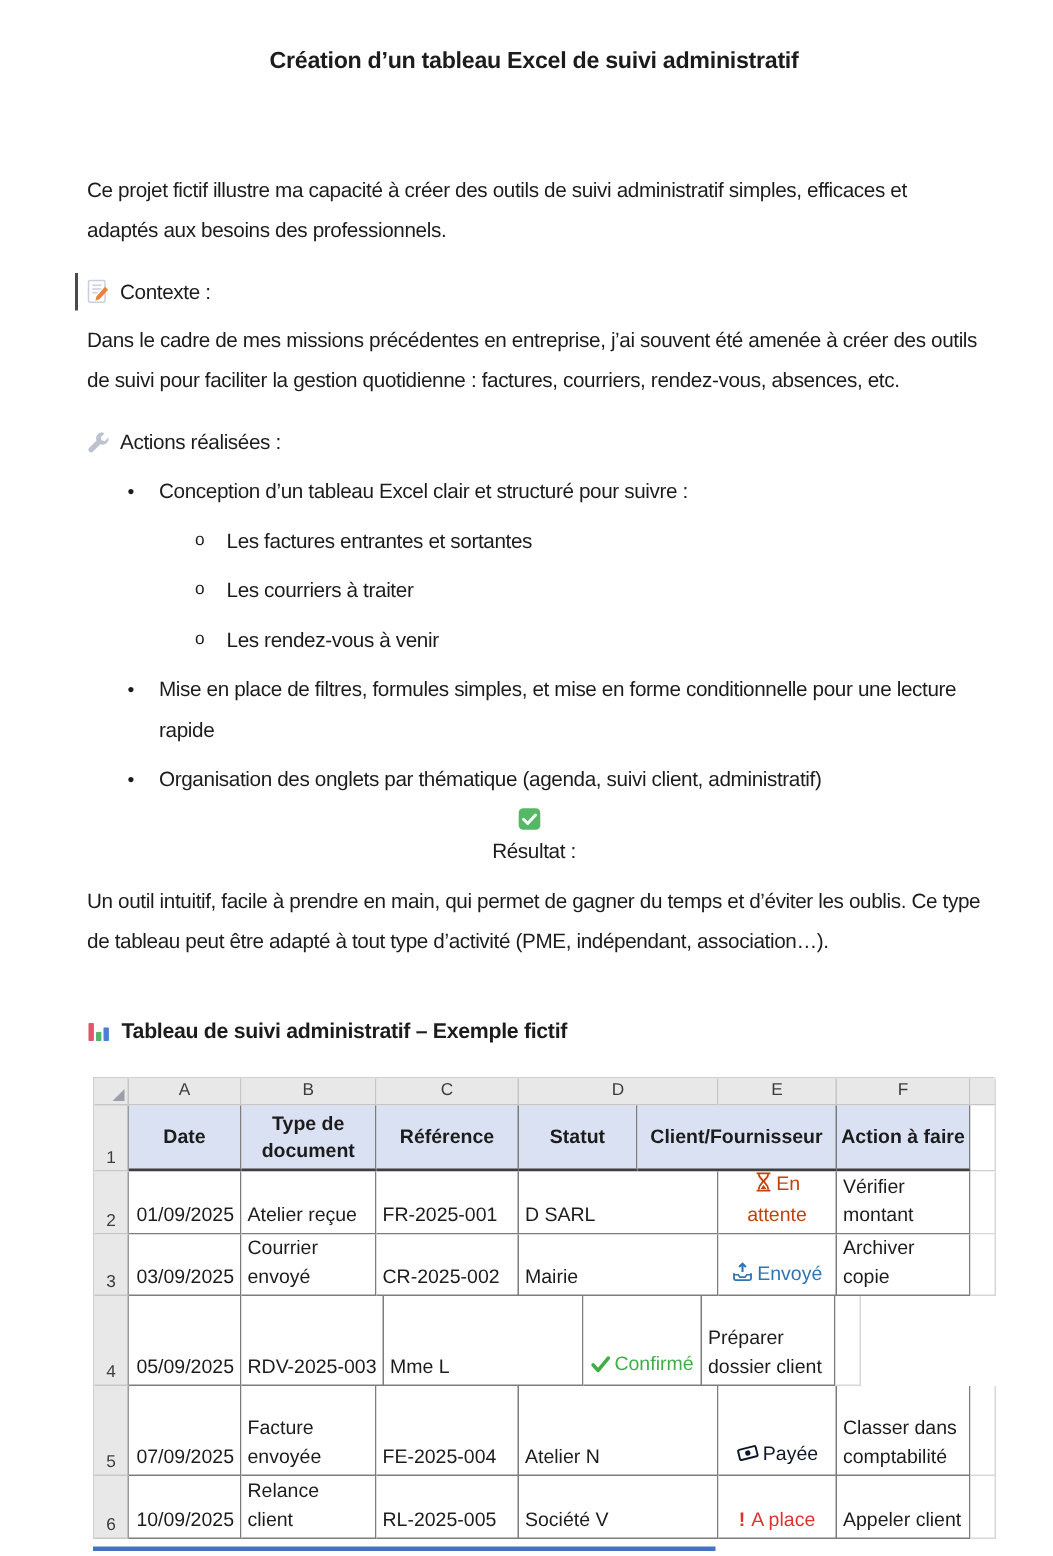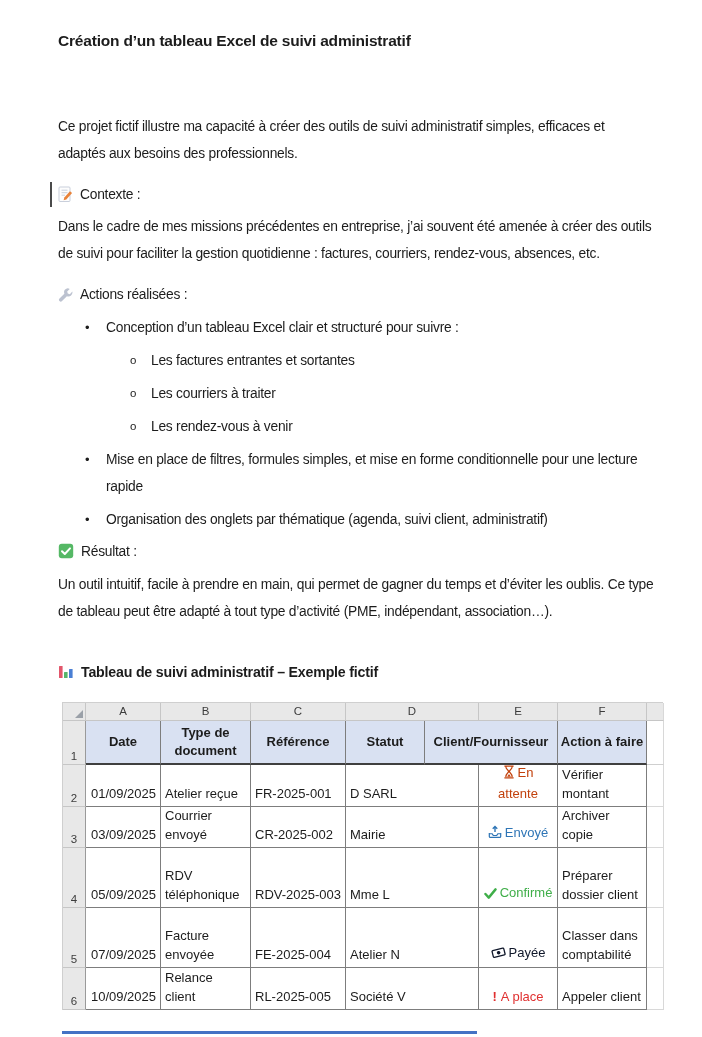--- a/index.html
+++ b/index.html
@@ -2,29 +2,29 @@
 <html lang="fr"><head>
 <meta charset="utf-8">
 <style>
   html,body{margin:0;padding:0;}
   body{
     width:702px;height:1037px;background:#ffffff;position:relative;overflow:hidden;
     font-family:"Liberation Sans", sans-serif;color:#1c1c1c;
     -webkit-font-smoothing:antialiased;
   }
   .content{padding:0 48px 0 58px;}
-  .doc-title{padding-top:30px;font-size:15.5px;font-weight:700;line-height:22px;letter-spacing:-0.2px;}
+  .doc-title{padding-top:30px;font-size:15.5px;font-weight:700;line-height:22px;letter-spacing:-0.2px;text-align:center;}
   .para{font-size:13.8px;line-height:27px;letter-spacing:-0.25px;}
   .intro{margin-top:61px;}
   .p-contexte{margin-top:5px;}
   .p-resultat{margin-top:6px;}
   .h-line{display:flex;align-items:center;font-size:13.8px;letter-spacing:-0.25px;line-height:27px;}
   .h-contexte{margin-top:11px;position:relative;}
   .h-actions{margin-top:4px;}
-  .h-resultat{margin-top:5px;}
+  .h-resultat{margin-top:5px;flex-direction:column;}
   .cursor-bar{display:inline-block;width:2px;height:25px;background:#4a4a4a;margin:0 5px 0 -8px;}
   .h-ico{display:inline-flex;align-items:center;margin-right:7px;}
   
   .blist{margin-top:4px;}
   .b-item{display:flex;font-size:13.8px;line-height:27px;letter-spacing:-0.25px;margin-top:6px;}
   .b-item .marker{width:21px;text-align:left;flex:0 0 auto;margin-left:27px;font-size:13px;}
   .b-item.lvl2 .marker{margin-left:72px;font-size:11.5px;line-height:27px;}
   .b-item .b-text{flex:1;}
   
   .caption{margin-top:36px;display:flex;align-items:center;font-size:14.2px;font-weight:700;letter-spacing:-0.2px;line-height:22px;}
@@ -218,23 +218,20 @@
           <span>Archiver copie</span>
         </div>
       <div class="sliver w-x h-r3"></div>
     </div>
 
     <div class="ss-row">
       <div class="ch rownum w-gut h-r4 gutd">4</div>
       <div class="dc right w-a h-r4">
           <span>05/09/2025</span>
         </div>
-      <div class="dc w-b h-r4">
-          <span>RDV téléphonique</span>
-        </div>
       <div class="dc w-c h-r4">
           <span>RDV-2025-003</span>
         </div>
       <div class="dc w-d h-r4">
           <span>Mme L</span>
         </div>
       <div class="dc center w-e h-r4">
         <span class="st-line" style="color: rgb(63, 174, 73);">
           <span class="st-ico"><svg width="13" height="11" viewBox="0 0 14 12">
                 <path d="M1.5 6.5l3.6 4L12.5 1.5" stroke="currentColor" stroke-width="2.6" fill="none" stroke-linecap="round" stroke-linejoin="round"></path>

